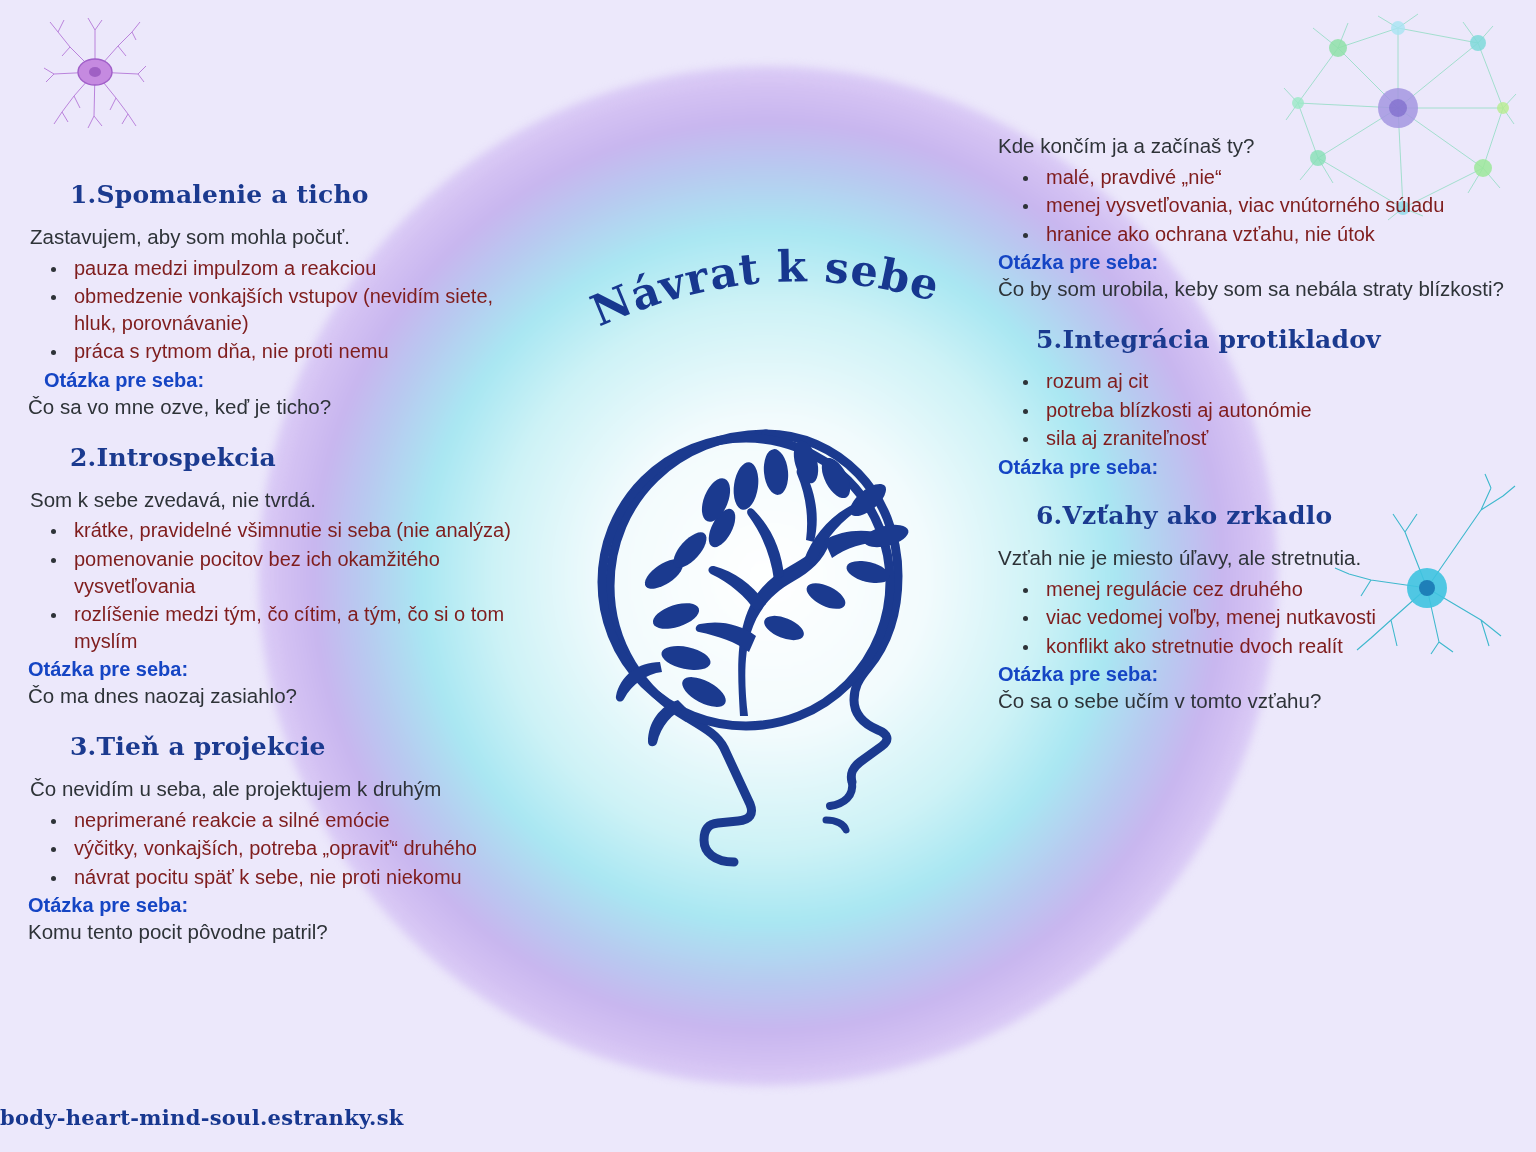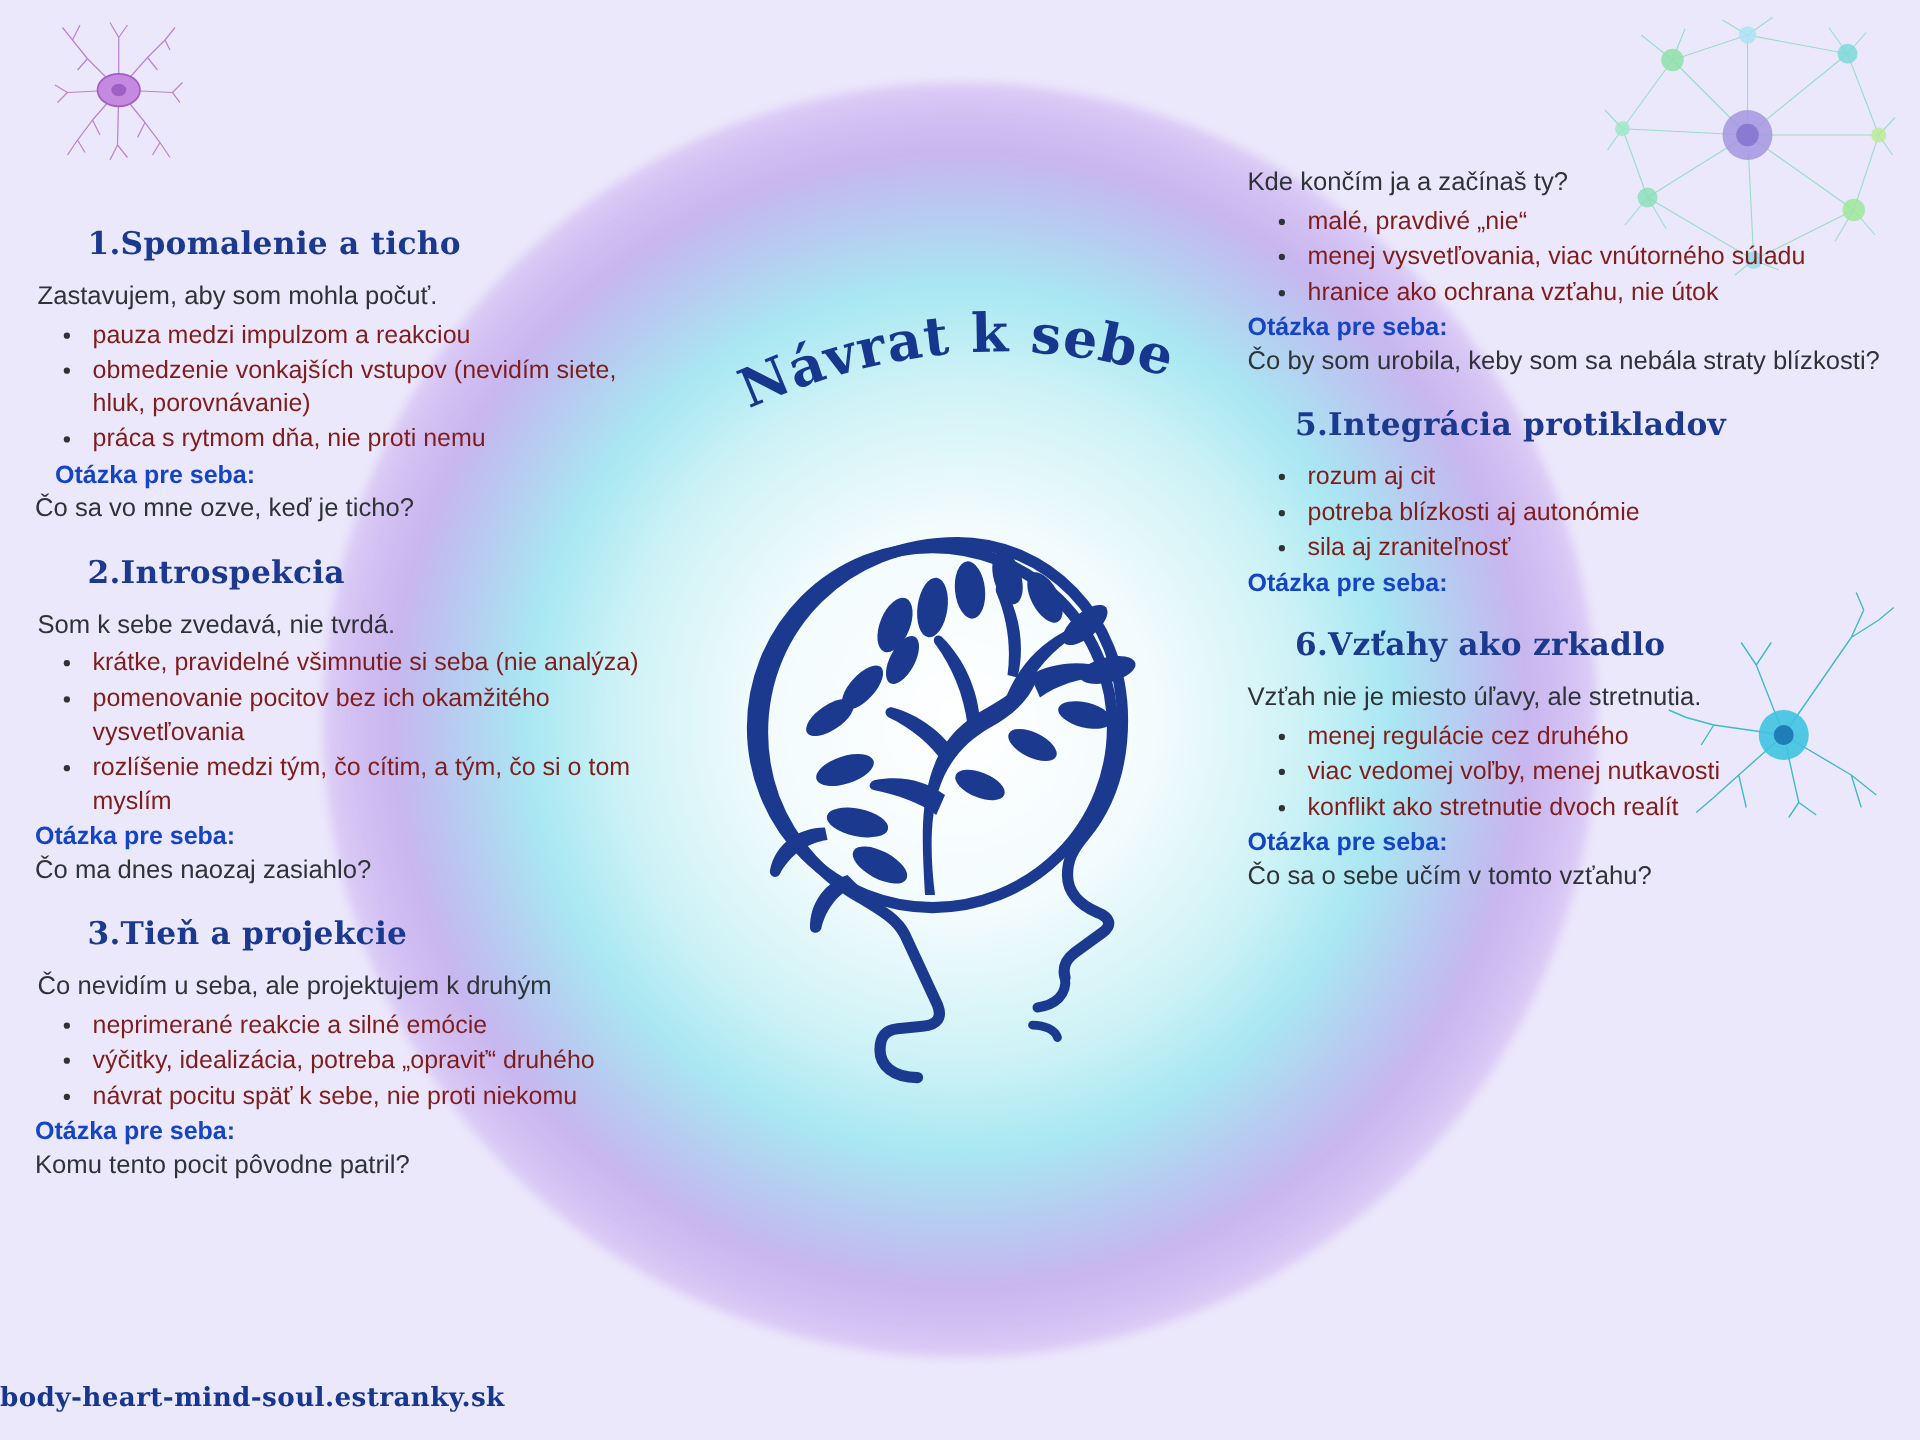--- a/index.html
+++ b/index.html
@@ -326,21 +326,21 @@
     </ul>
     <div class="q-label">Otázka pre seba:</div>
     <p class="q-text">Čo ma dnes naozaj zasiahlo?</p>
   </div>
 
   <div class="section sec-left">
     <h2 class="sec-title">3.Tieň a projekcie</h2>
     <p class="lead">Čo nevidím u seba, ale projektujem k druhým</p>
     <ul class="bullets">
       <li>neprimerané reakcie a silné emócie</li>
-      <li>výčitky, idealizácia, potreba „opraviť“ druhého</li>
+      <li>výčitky, vonkajších, potreba „opraviť“ druhého</li>
       <li>návrat pocitu späť k sebe, nie proti niekomu</li>
     </ul>
     <div class="q-label">Otázka pre seba:</div>
     <p class="q-text">Komu tento pocit pôvodne patril?</p>
   </div>
 
 </div>
 
 <div class="col col-right">
 

